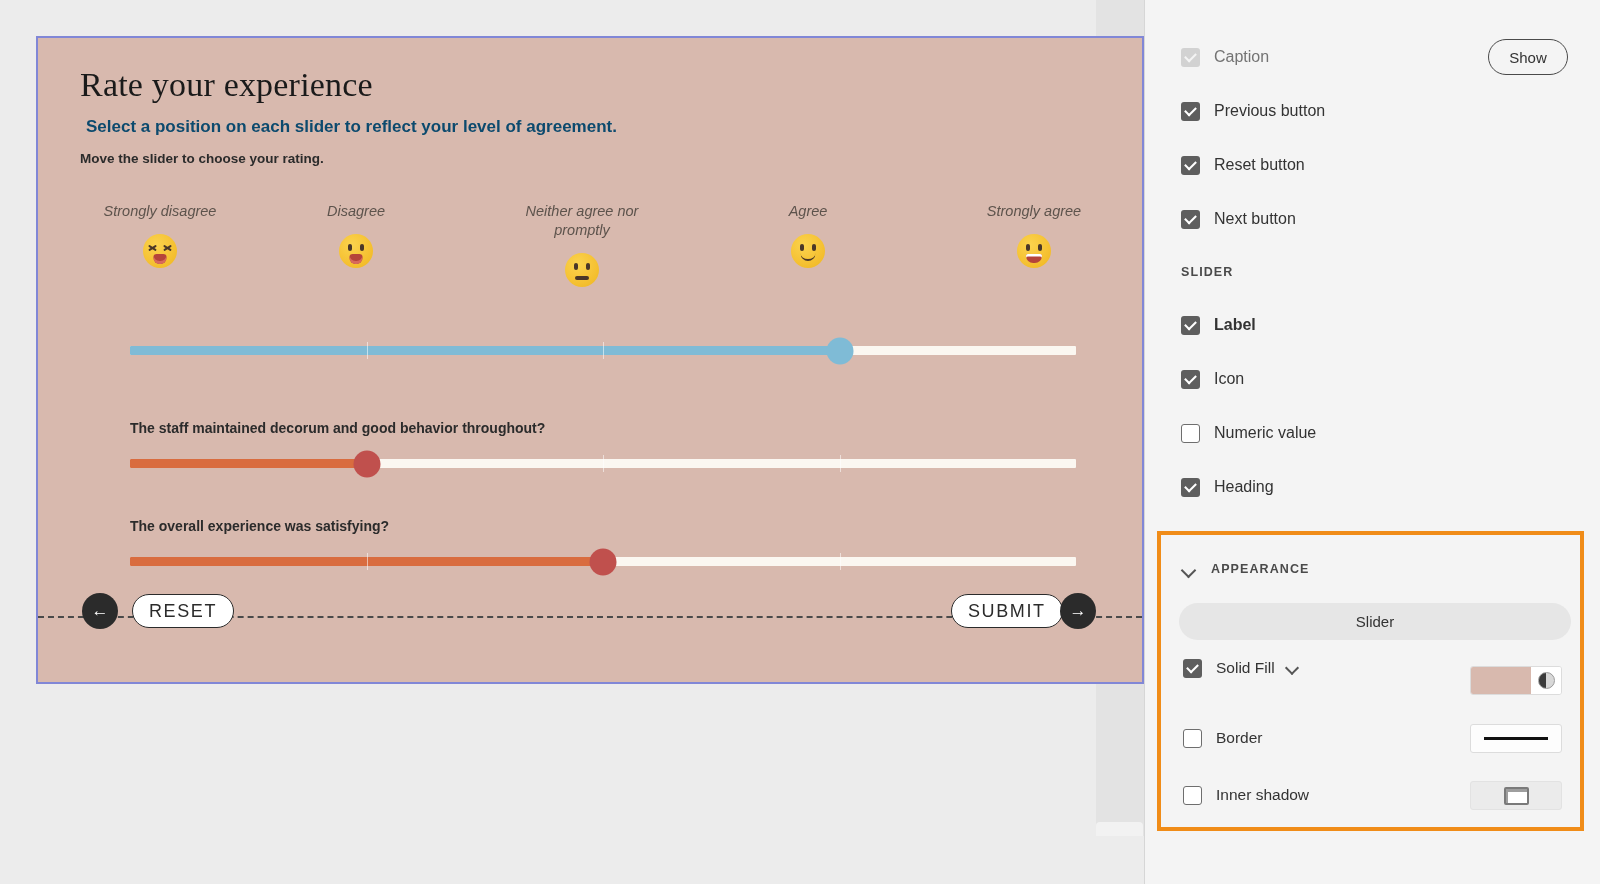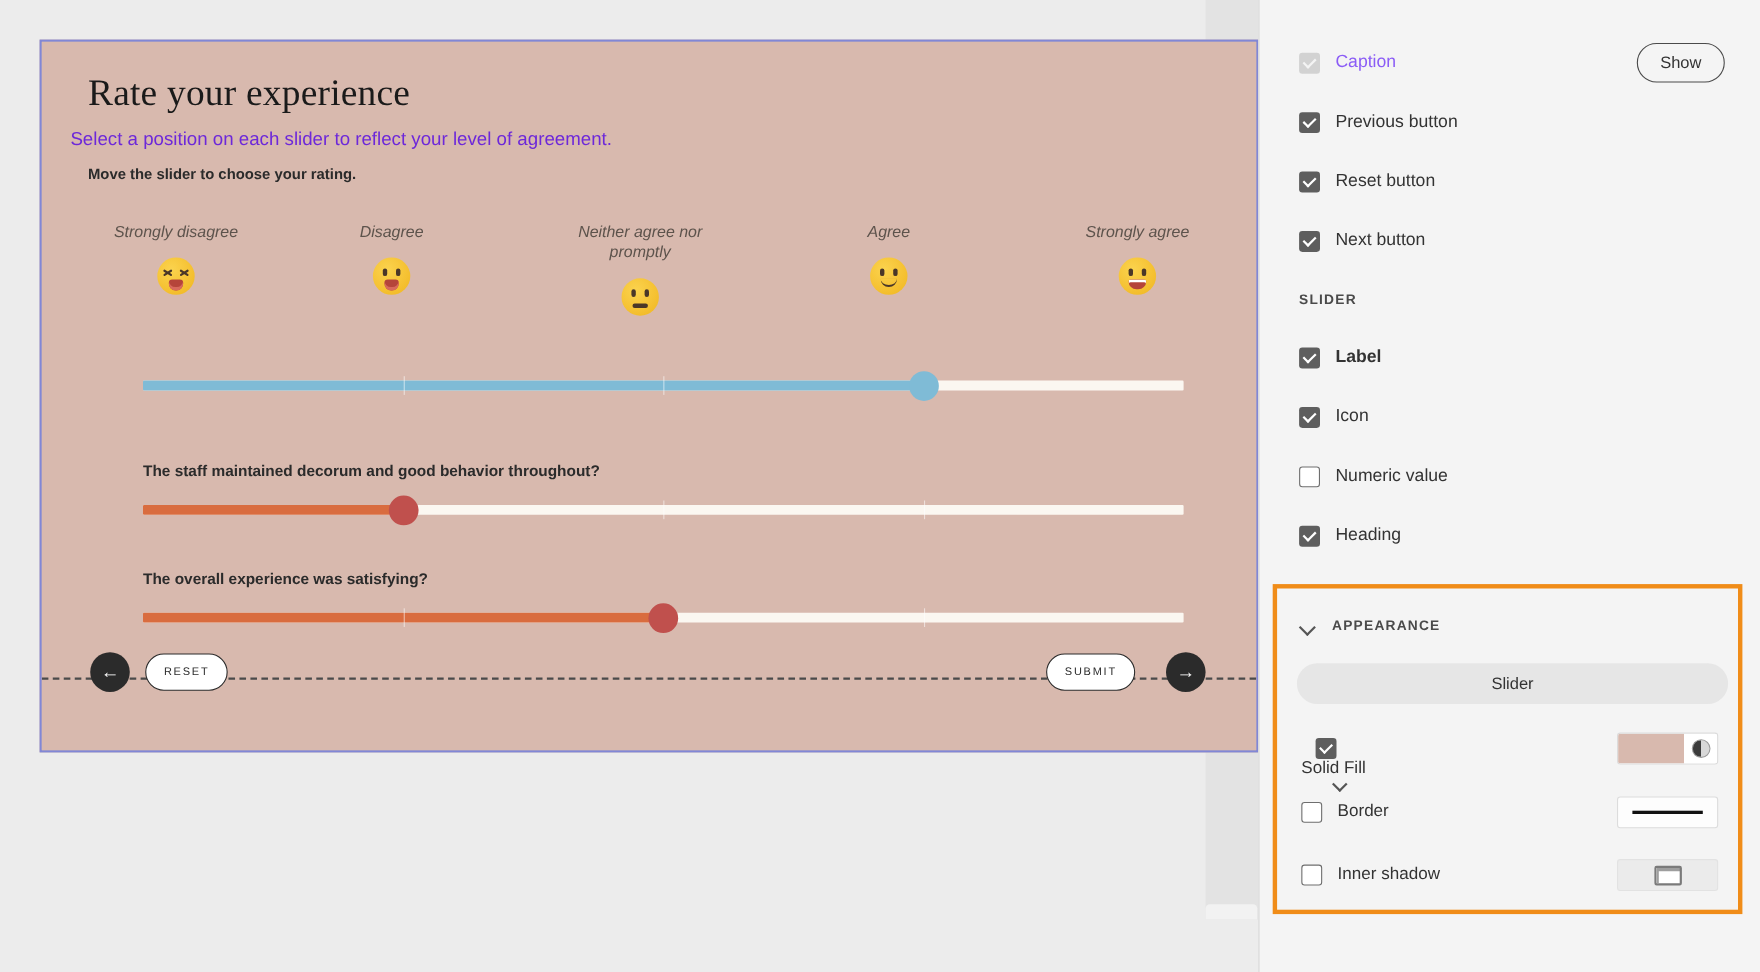--- a/index.html
+++ b/index.html
@@ -26,22 +26,22 @@
     background: #d8b9ae;
     overflow: hidden;
   }
   .title {
     position: absolute; left: 42px; top: 28px;
     font-family: "Liberation Serif", serif;
     font-size: 34px; color: #1a1a1a; font-weight: 400;
     letter-spacing: .2px;
   }
   .subtitle {
-    position: absolute; left: 26px; top: 79px;
-    font-size: 17px; color: #6d28d9;
+    position: absolute; left: 48px; top: 79px;
+    font-size: 17px; color: #0c4a6e; font-weight: bold;
   }
   .instruction {
     position: absolute; left: 42px; top: 113px;
     font-size: 13.5px; color: #2b2b2b; font-weight: bold;
   }
 
   
   .scale-row { position: absolute; left: 42px; top: 164px; width: 1020px; height: 105px; }
   .scale-col { position: absolute; top: 0; width: 160px; text-align: center; }
   .scale-label {
@@ -107,21 +107,21 @@
     border-top: 2px dashed #4a4a4a;
   }
   .round-btn {
     position: absolute; width: 36px; height: 36px; border-radius: 50%;
     background: #2b2b2b; color: #fff; display: flex; align-items: center; justify-content: center;
     font-size: 17px;
   }
   .pill-btn {
     position: absolute; height: 34px; border-radius: 18px; background: #fff;
     border: 1.6px solid #2b2b2b; display: flex; align-items: center; justify-content: center;
-    font-size: 10px; letter-spacing: 1.6px; color: #2b2b2b; padding: 0 16px;
+    font-size: 18px; letter-spacing: 1.6px; color: #2b2b2b; padding: 0 16px;
   }
   .sel-tri {
     position: absolute; left: 1148px; top: 635px;
     width: 0; height: 0;
     border-top: 9px solid transparent; border-bottom: 9px solid transparent;
     border-right: 13px solid #5c5c5c;
   }
   .bottom-handle {
     position: absolute; left: 1096px; top: 822px; width: 47px; height: 14px;
     background: #f2f2f2; border-radius: 4px 4px 0 0;
@@ -144,21 +144,21 @@
     content:""; width:9px; height:5px; border-left:2.2px solid #fff; border-bottom:2.2px solid #fff;
     transform: rotate(-45deg) translate(1px,-1px);
   }
   .cb.off { background: #fff; border: 1.6px solid #6e6e6e; }
   .cb.dim { background: #d2d2d2; }
   .cb.dim:after {
     content:""; width:9px; height:5px; border-left:2.2px solid #f4f4f4; border-bottom:2.2px solid #f4f4f4;
     transform: rotate(-45deg) translate(1px,-1px);
   }
   .row-label { font-size: 16px; color: #333; }
-  .row-label.dim { color: #8b5cf6; }
+  .row-label.dim { color: #737373; }
   .section-head {
     position: absolute; left: 36px; font-size: 12.5px; font-weight: bold;
     letter-spacing: 1.1px; color: #4a4a4a;
   }
   .show-btn {
     position: absolute; right: 32px; top: 39px; width: 80px; height: 36px;
     border-radius: 18px; background: #f4f4f4; border: 1.6px solid #4a4a4a;
     display: flex; align-items: center; justify-content: center;
     font-size: 15px; color: #333;
   }
@@ -384,21 +384,21 @@
   </div>
 
   <div class="appearance-box">
     <span class="chevron"></span>
     <span class="app-title">APPEARANCE</span>
 
     <div class="seg">
       <div class="seg-item">Slider</div>
     </div>
 
-    <div class="app-row" style="top:136px;flex-direction:column;">
+    <div class="app-row" style="top:120px;">
       <span class="cb on"></span>
       <span class="app-label">Solid Fill</span>
       <span class="dd-caret"></span>
     </div>
     <div class="swatch-wrap" style="top:131px;">
       <span class="swatch-color" style="background:#d8b9ae;"></span>
       <span class="opacity-ico">
           <span class="op-circle"></span>
         </span>
     </div>

